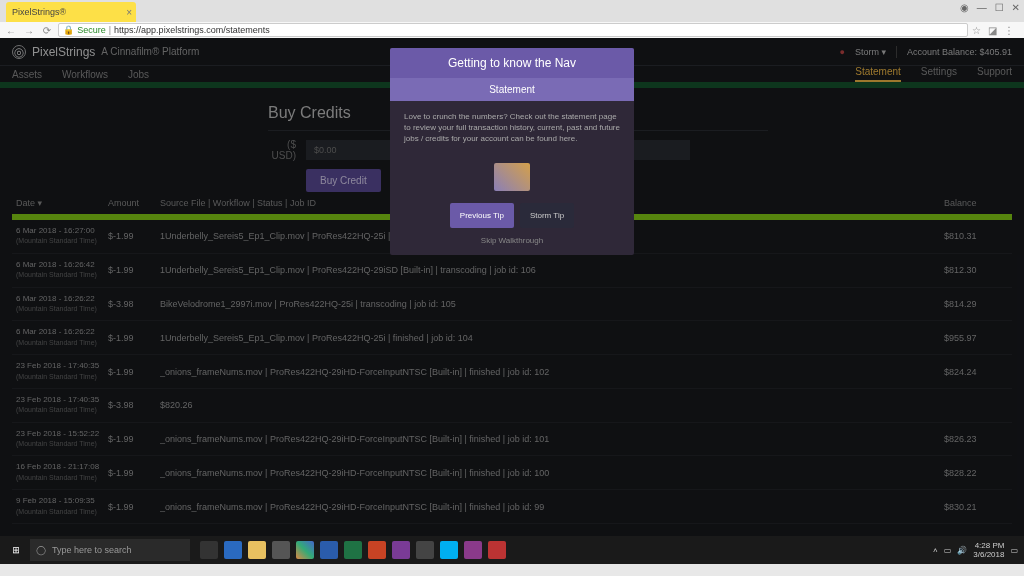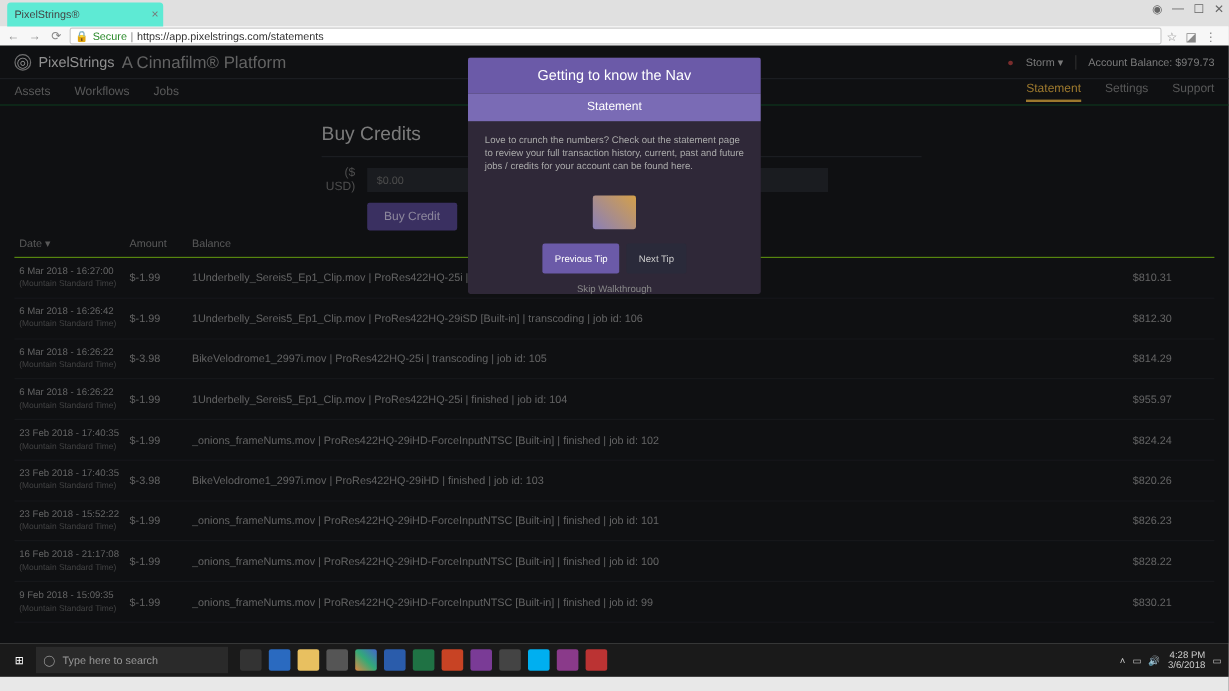--- a/index.html
+++ b/index.html
@@ -1,51 +1,51 @@
 <!DOCTYPE html>
 <html><head>
 <meta charset="utf-8">
 <style>
 *{box-sizing:border-box;margin:0;padding:0;font-family:Arial,Helvetica,sans-serif}
 body{width:1024px;height:576px;overflow:hidden;background:#e8e8e8}
 .browser-chrome{height:38px;background:#f0f0f0;border-bottom:1px solid #ccc}
 .tab-bar{height:22px;display:flex;align-items:flex-end;padding-left:6px;background:#e0e0e0}
-.tab{background:#5eead4;height:20px;width:130px;font-size:9px;display:flex;align-items:center;padding:0 6px;border-radius:3px 3px 0 0;color:#444;position:relative}
+.tab{background:#fde047;height:20px;width:130px;font-size:9px;display:flex;align-items:center;padding:0 6px;border-radius:3px 3px 0 0;color:#444;position:relative}
 .tab .x{position:absolute;right:4px;font-size:10px;color:#777}
 .addr-bar{height:16px;display:flex;align-items:center;padding:0 4px;gap:4px;background:#f7f7f7}
 .nav-btn{width:14px;height:14px;color:#888;font-size:10px;display:flex;align-items:center;justify-content:center}
 .url-box{flex:1;height:14px;background:#fff;border:1px solid #ccc;border-radius:2px;display:flex;align-items:center;padding:0 4px;font-size:9px;color:#333;gap:3px}
 .secure{color:#2a8a2a;font-size:9px}
 .chrome-right{display:flex;align-items:center;gap:6px;padding-right:6px}
 .chrome-icon{width:10px;height:10px;color:#888;font-size:10px}
 .win-controls{position:absolute;top:2px;right:4px;display:flex;gap:8px;font-size:10px;color:#666}
 
 .app{background:#17191d;height:498px;color:#8a8d93;font-size:10px;position:relative}
 .app-header{height:28px;display:flex;align-items:center;padding:0 12px;justify-content:space-between;border-bottom:1px solid #2a2d33}
 .logo-area{display:flex;align-items:center;gap:6px;color:#ddd;font-size:12px}
 .logo-mark{width:14px;height:14px;border:1px solid #aaa;border-radius:50%;display:inline-flex;align-items:center;justify-content:center}
-.sub-brand{font-size:14px;color:#999}
+.sub-brand{font-size:10px;color:#999}
 .head-right{display:flex;align-items:center;gap:10px;font-size:9px;color:#bbb}
 .divider{width:1px;height:12px;background:#444}
-.nav-row{height:22px;display:flex;align-items:center;padding:0 12px;font-size:10px;color:#888;justify-content:space-between;border-bottom:1px solid #14532d}
+.nav-row{height:22px;display:flex;align-items:center;padding:0 12px;font-size:10px;color:#888;justify-content:space-between;border-bottom:6px solid #14532d}
 .nav-left,.nav-right{display:flex;gap:20px}
 .nav-item.active{color:#f0b946;border-bottom:2px solid #f0b946;padding-bottom:3px}
 
 .content{padding:10px 12px 0;height:446px;overflow:hidden}
 .buy-credits-section{padding:6px 0 0 256px;width:756px}
 .bc-title{color:#bdbdbd;font-size:16px;margin-bottom:6px}
 .bc-row{display:flex;align-items:center;gap:10px}
 .bc-label{font-size:10px;color:#777;width:28px;text-align:right}
 .bc-input{flex:1;height:20px;background:#292c32;border:none;color:#666;padding:0 8px;font-size:9px;max-width:384px}
 .buy-btn{background:#5a4a96;color:#d8d0f0;border:none;padding:6px 14px;font-size:10px;margin:8px 0 0 38px;border-radius:2px}
 .hr{height:1px;background:#2a2d33;margin:8px 0}
 
 .table{width:100%}
 .thead,.trow{display:flex;align-items:center;padding:6px 4px}
-.thead{color:#888;font-size:9px;border-bottom:1px solid #84cc16}
+.thead{color:#888;font-size:9px;border-bottom:6px solid #84cc16}
 .th-date{width:92px}
 .th-amount{width:52px}
 .th-file{flex:1}
 .th-balance{width:64px;text-align:left}
 .trow{font-size:9px;color:#999;border-bottom:1px solid #222428;min-height:32px}
 .td-date{width:92px;font-size:8px;line-height:1.3}
 .td-date .tz{color:#666;font-size:7px}
 .td-amount{width:52px}
 .td-file{flex:1;white-space:nowrap;overflow:hidden}
 .td-balance{width:64px;}
@@ -53,21 +53,21 @@
 .modal-overlay{position:absolute;inset:0;background:rgba(0,0,0,0.35);display:flex;justify-content:center}
 .modal{width:244px;margin-top:10px;background:#2f2838;border-radius:2px;overflow:hidden;color:#d8d0f0;height:fit-content}
 .modal-title{background:#6b5aa8;text-align:center;padding:8px;font-size:12px;color:#fff}
 .modal-sub{background:#7a6bb5;text-align:center;padding:6px;font-size:10px;color:#fff}
 .modal-body{padding:10px 14px;font-size:8px;color:#aaa;line-height:1.4}
 .modal-illus{width:36px;height:28px;margin:8px auto;background:linear-gradient(45deg,#8a7fb8,#d4a04a);border-radius:2px}
 .modal-btns{display:flex;justify-content:center;gap:6px;padding:4px 0 8px}
 .mbtn{font-size:8px;padding:8px 10px;border:none;border-radius:2px}
 .mbtn.prev{background:#6b5aa8;color:#fff}
 .mbtn.next{background:#2a2a3a;color:#ccc}
-.skip{text-align:center;font-size:8px;color:#888;}
+.skip{text-align:center;font-size:8px;color:#888;padding-bottom:10px}
 
 .taskbar{height:28px;background:#1a1a1a;display:flex;align-items:center;padding:0 4px;color:#fff;font-size:9px;position:relative}
 .tb-left{display:flex;align-items:center;gap:2px}
 .win-btn{width:24px;height:24px;display:flex;align-items:center;justify-content:center}
 .search-box{background:#2a2a2a;height:22px;width:160px;display:flex;align-items:center;padding:0 6px;gap:6px;color:#999;font-size:9px}
 .tb-icons{display:flex;align-items:center;gap:6px;margin-left:8px}
 .tb-ico{width:18px;height:18px;border-radius:2px}
 .tb-right{position:absolute;right:6px;display:flex;align-items:center;gap:6px;font-size:8px;color:#ccc;text-align:right}
 </style>
 </head>
@@ -108,21 +108,21 @@
   <div class="app-header">
     <div class="logo-area">
       <span class="logo-mark">◎</span>
       <span>PixelStrings</span>
       <span class="sub-brand">A Cinnafilm® Platform</span>
     </div>
     <div class="head-right">
       <span style="color:#b44">●</span>
       <span><span>Storm</span> ▾</span>
       <span class="divider"></span>
-      <span>Account Balance: $979.73</span>
+      <span>Account Balance: $405.91</span>
     </div>
   </div>
   <div class="nav-row">
     <div class="nav-left" id="nav-left">
         <span class="nav-item">Assets</span>
         <span class="nav-item">Workflows</span>
         <span class="nav-item">Jobs</span>
       </div>
     <div class="nav-right" id="nav-right">
         <span class="nav-item active">Statement</span>
@@ -139,20 +139,21 @@
         <span class="bc-label">($ USD)</span>
         <input class="bc-input" placeholder="$0.00" style="">
       </div>
       <button class="buy-btn">Buy Credit</button>
     </div>
 
     <div class="table">
       <div class="thead">
         <div class="th-date">Date ▾</div>
         <div class="th-amount">Amount</div>
+        <div class="th-file">Source File | Workflow | Status | Job ID</div>
         <div class="th-balance">Balance</div>
       </div>
       <div id="tbody">
           <div class="trow">
             <div class="td-date">6 Mar 2018 - 16:27:00<br><span class="tz">(Mountain Standard Time)</span></div>
             <div class="td-amount">$-1.99</div>
             <div class="td-file">1Underbelly_Sereis5_Ep1_Clip.mov | ProRes422HQ-25i | queued | job id:</div>
             <div class="td-balance">$810.31</div>
           </div>
           <div class="trow">
@@ -175,21 +176,20 @@
           </div>
           <div class="trow">
             <div class="td-date">23 Feb 2018 - 17:40:35<br><span class="tz">(Mountain Standard Time)</span></div>
             <div class="td-amount">$-1.99</div>
             <div class="td-file">_onions_frameNums.mov | ProRes422HQ-29iHD-ForceInputNTSC [Built-in] | finished | job id: 102</div>
             <div class="td-balance">$824.24</div>
           </div>
           <div class="trow">
             <div class="td-date">23 Feb 2018 - 17:40:35<br><span class="tz">(Mountain Standard Time)</span></div>
             <div class="td-amount">$-3.98</div>
-            <div class="td-file">BikeVelodrome1_2997i.mov | ProRes422HQ-29iHD | finished | job id: 103</div>
             <div class="td-balance">$820.26</div>
           </div>
           <div class="trow">
             <div class="td-date">23 Feb 2018 - 15:52:22<br><span class="tz">(Mountain Standard Time)</span></div>
             <div class="td-amount">$-1.99</div>
             <div class="td-file">_onions_frameNums.mov | ProRes422HQ-29iHD-ForceInputNTSC [Built-in] | finished | job id: 101</div>
             <div class="td-balance">$826.23</div>
           </div>
           <div class="trow">
             <div class="td-date">16 Feb 2018 - 21:17:08<br><span class="tz">(Mountain Standard Time)</span></div>
@@ -208,21 +208,21 @@
   </div>
 
   <div class="modal-overlay">
     <div class="modal">
       <div class="modal-title">Getting to know the Nav</div>
       <div class="modal-sub">Statement</div>
       <div class="modal-body">Love to crunch the numbers? Check out the statement page to review your full transaction history, current, past and future jobs / credits for your account can be found here.</div>
       <div class="modal-illus"></div>
       <div class="modal-btns">
         <button class="mbtn prev">Previous Tip</button>
-        <button class="mbtn next">Next Tip</button>
+        <button class="mbtn next">Storm Tip</button>
       </div>
       <div class="skip">Skip Walkthrough</div>
     </div>
   </div>
 </div>
 
 <div class="taskbar">
   <div class="tb-left">
     <div class="win-btn">⊞</div>
     <div class="search-box">

